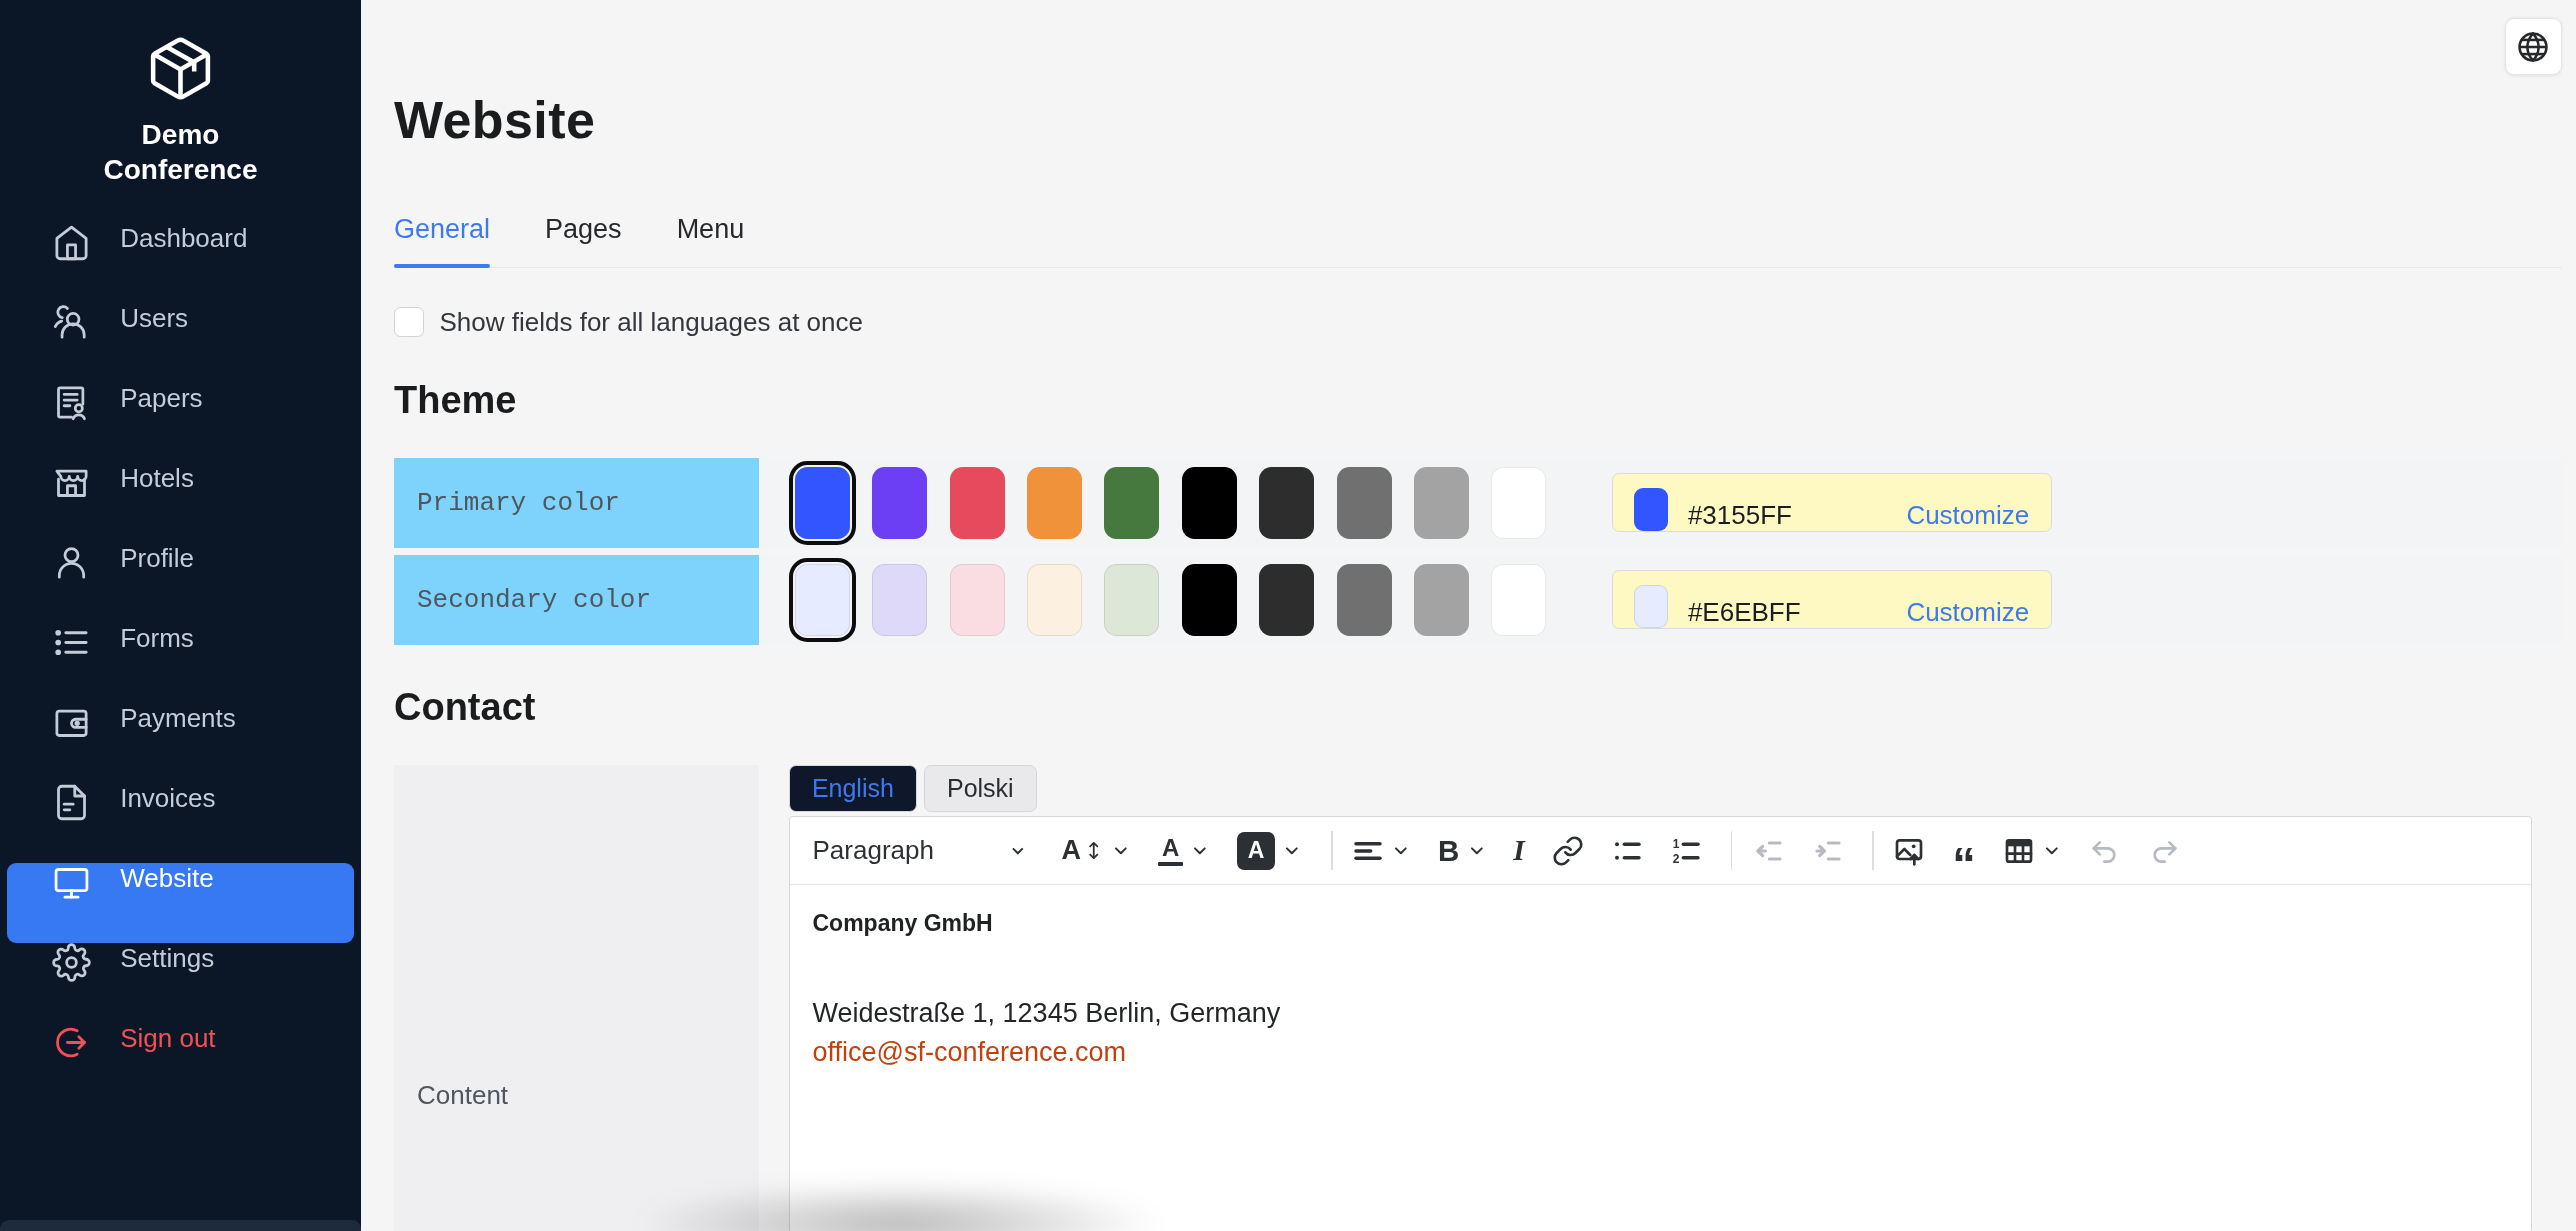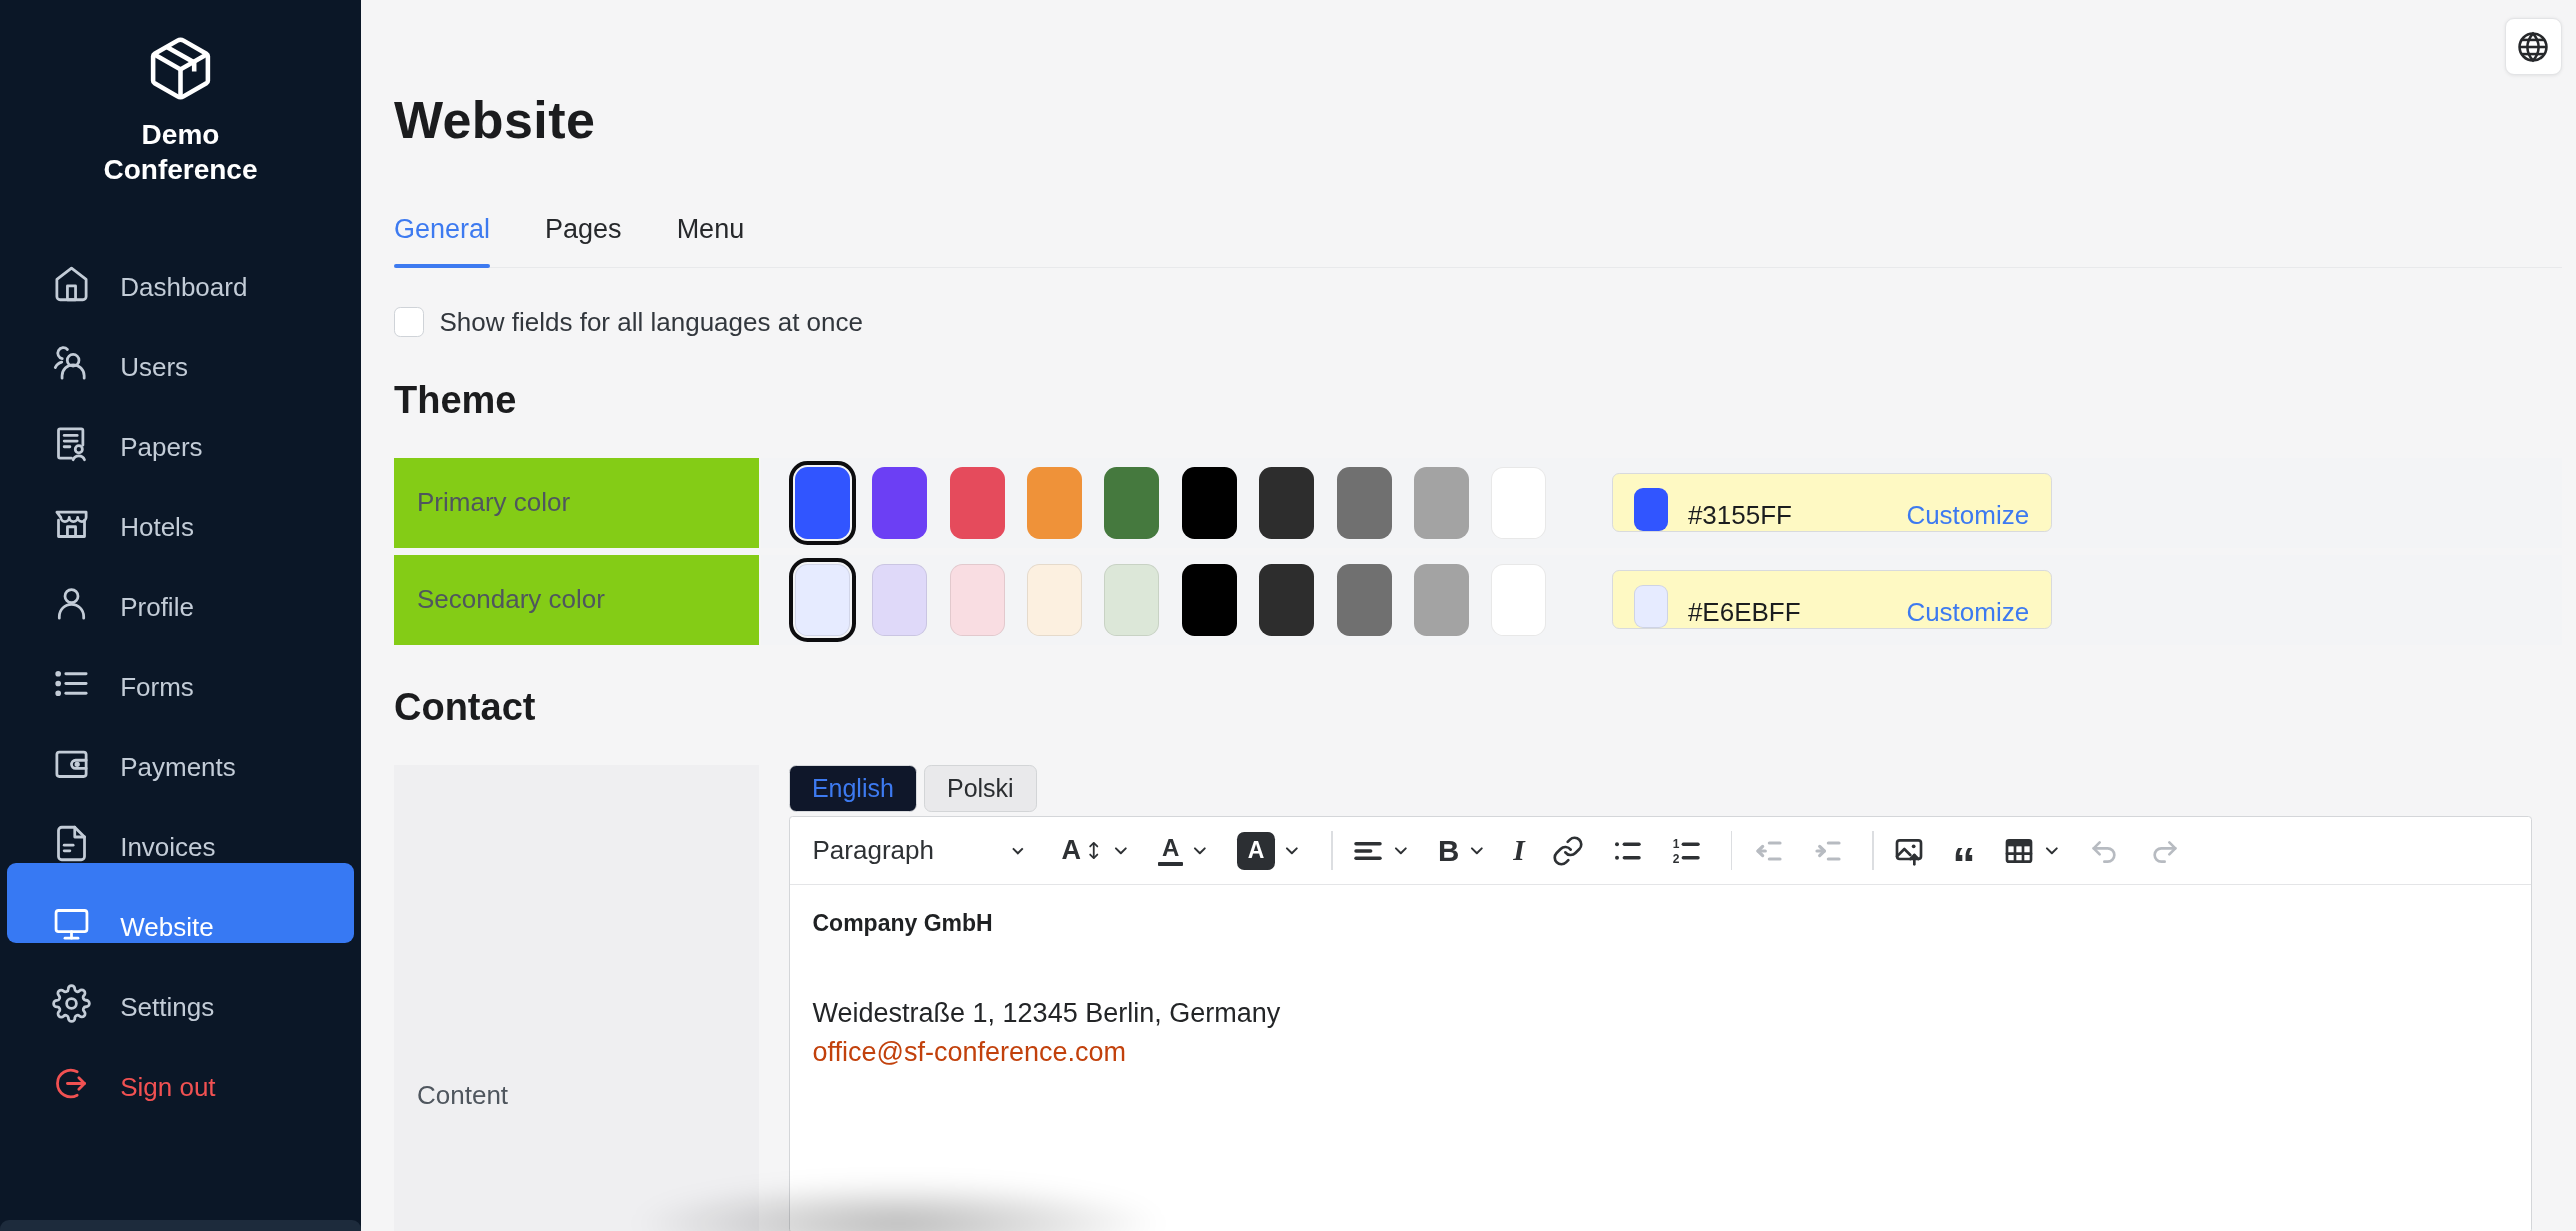--- a/index.html
+++ b/index.html
@@ -12,21 +12,21 @@
   
   .sidebar {
     position:absolute; left:0; top:0; bottom:0; width:361px;
     background:#0b1727; color:#c3ccd7;
   }
   .logo-block { padding-top:32px; text-align:center; }
   .logo-cube { width:73px; height:73px; stroke:#ffffff; fill:none; stroke-width:1.5; }
   .brand { margin-top:9px; color:#ffffff; font-size:28px; line-height:35px; font-weight:700; }
   .nav { margin-top:36px; }
   .nav-item {
-    height:80px; margin:0 7.2px; padding-left:45px; display:flex; align-items:flex-end;
+    height:80px; margin:0 7.2px; padding-left:45px; display:flex; align-items:flex-start;
     gap:29px; font-size:26px; border-radius:9px; cursor:pointer; color:#c3ccd7;
   }
   .nav-item svg { width:39px; height:39px; stroke:currentColor; fill:none;
     stroke-width:1.7; stroke-linecap:round; stroke-linejoin:round; flex:0 0 auto; }
   .nav-item.active { background:#3779f3; color:#ffffff; }
   .nav-item.danger { color:#f15152; }
   .ext-icon { width:27px !important; height:27px !important; margin-left:9px; }
   .sidebar-footer {
     position:absolute; bottom:0; left:0; right:0; height:12.5px;
     background:#1d2b3c; border-radius:9px 9px 0 0;
@@ -53,23 +53,23 @@
   .checkbox {
     width:29.5px; height:29.5px; background:#ffffff; border:1.8px solid #cfd3d8;
     border-radius:6.3px; cursor:pointer;
   }
   .check-label { font-size:26px; color:#32373d; }
   .section-heading { margin-top:41px; font-size:38px; font-weight:700; color:#1b1c1e; }
   
   .theme-rows { margin-top:36px; }
   .theme-row { display:flex; height:90px; margin-bottom:7.2px; }
   .row-label {
-    width:365px; flex:0 0 auto; background:#84cc16; margin-right:1.8px;
+    width:365px; flex:0 0 auto; background:#7dd3fc; margin-right:1.8px;
     display:flex; align-items:center; padding-left:23px;
-    font-size:26px; color:#4f565e;
+    font-size:26px; color:#4f565e;font-family:Liberation Mono, monospace;
   }
   .row-body { flex:1; background:#f3f4f6; display:flex; align-items:center; padding-left:34px; }
   .swatch { width:55px; height:72px; border-radius:12.5px; margin-right:22.4px; cursor:pointer; }
   .swatch.light { border:1.8px solid rgba(0,0,0,0.09); }
   .swatch.selected { outline:4.5px solid #0d0d0f; outline-offset:2.7px; }
   .hexbox {
     margin-left:43px; width:440px; height:59px; background:#fef9c3;
     border:1.8px solid #d8dadd; border-radius:7.2px; display:flex; align-items:flex-end;
     padding:0 21.5px; gap:19.7px;
   }

